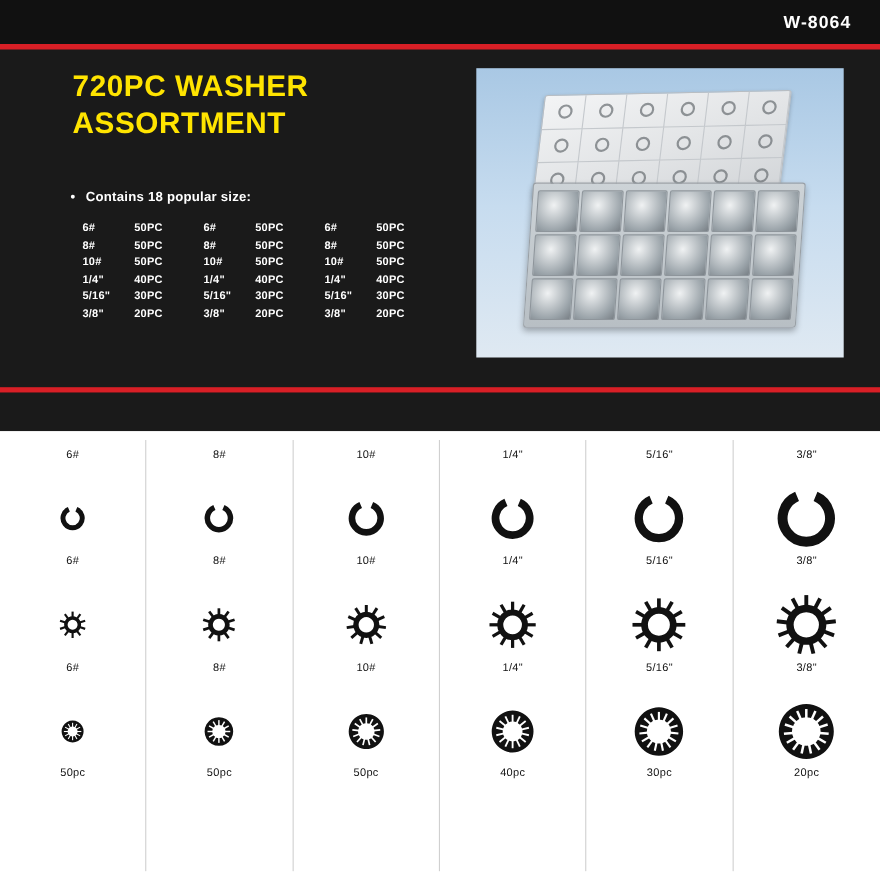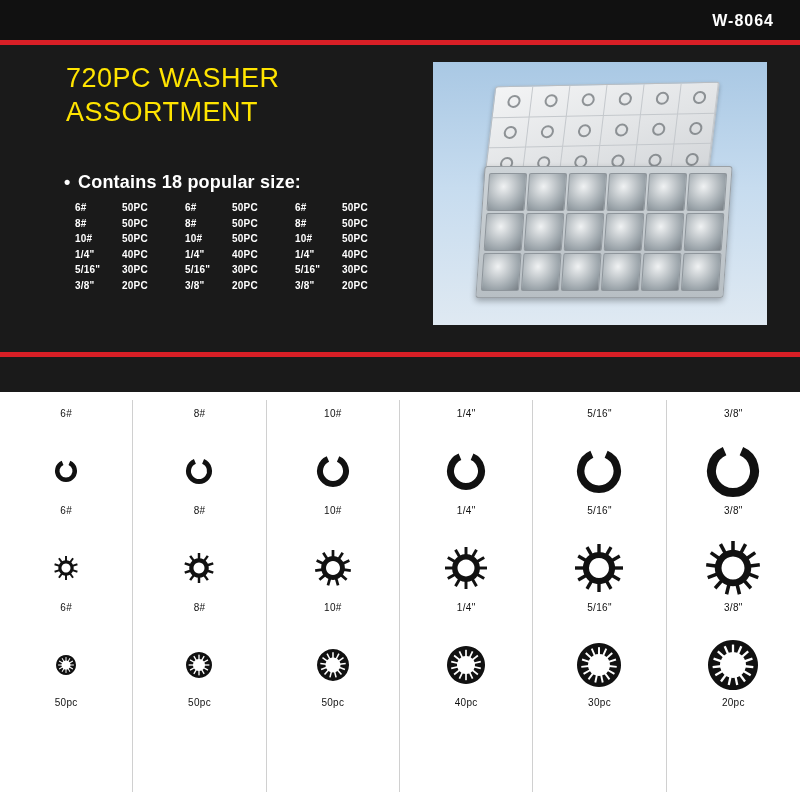--- a/index.html
+++ b/index.html
@@ -56,29 +56,29 @@
     background: #d81f26;
   }
 
   .title {
     position: absolute;
     left: 66px;
     top: 62px;
     width: 350px;
     color: #ffe400;
     font-size: 27px;
-    font-weight: normal;
+    font-weight: bold;
     line-height: 1.25;
     letter-spacing: 0.5px;
   }
 
   .bullet-row {
     position: absolute;
     color: #ffffff;
-    font-size: 18px;
+    font-size: 12px;
     font-weight: bold;
     letter-spacing: 0.2px;
   }
   .bullet-row .dot {
     display: inline-block;
     width: 14px;
   }
   #bullet-sizes { left: 64px; top: 172px; }
   #bullet-case  { left: 64px; top: 322px; }
 

